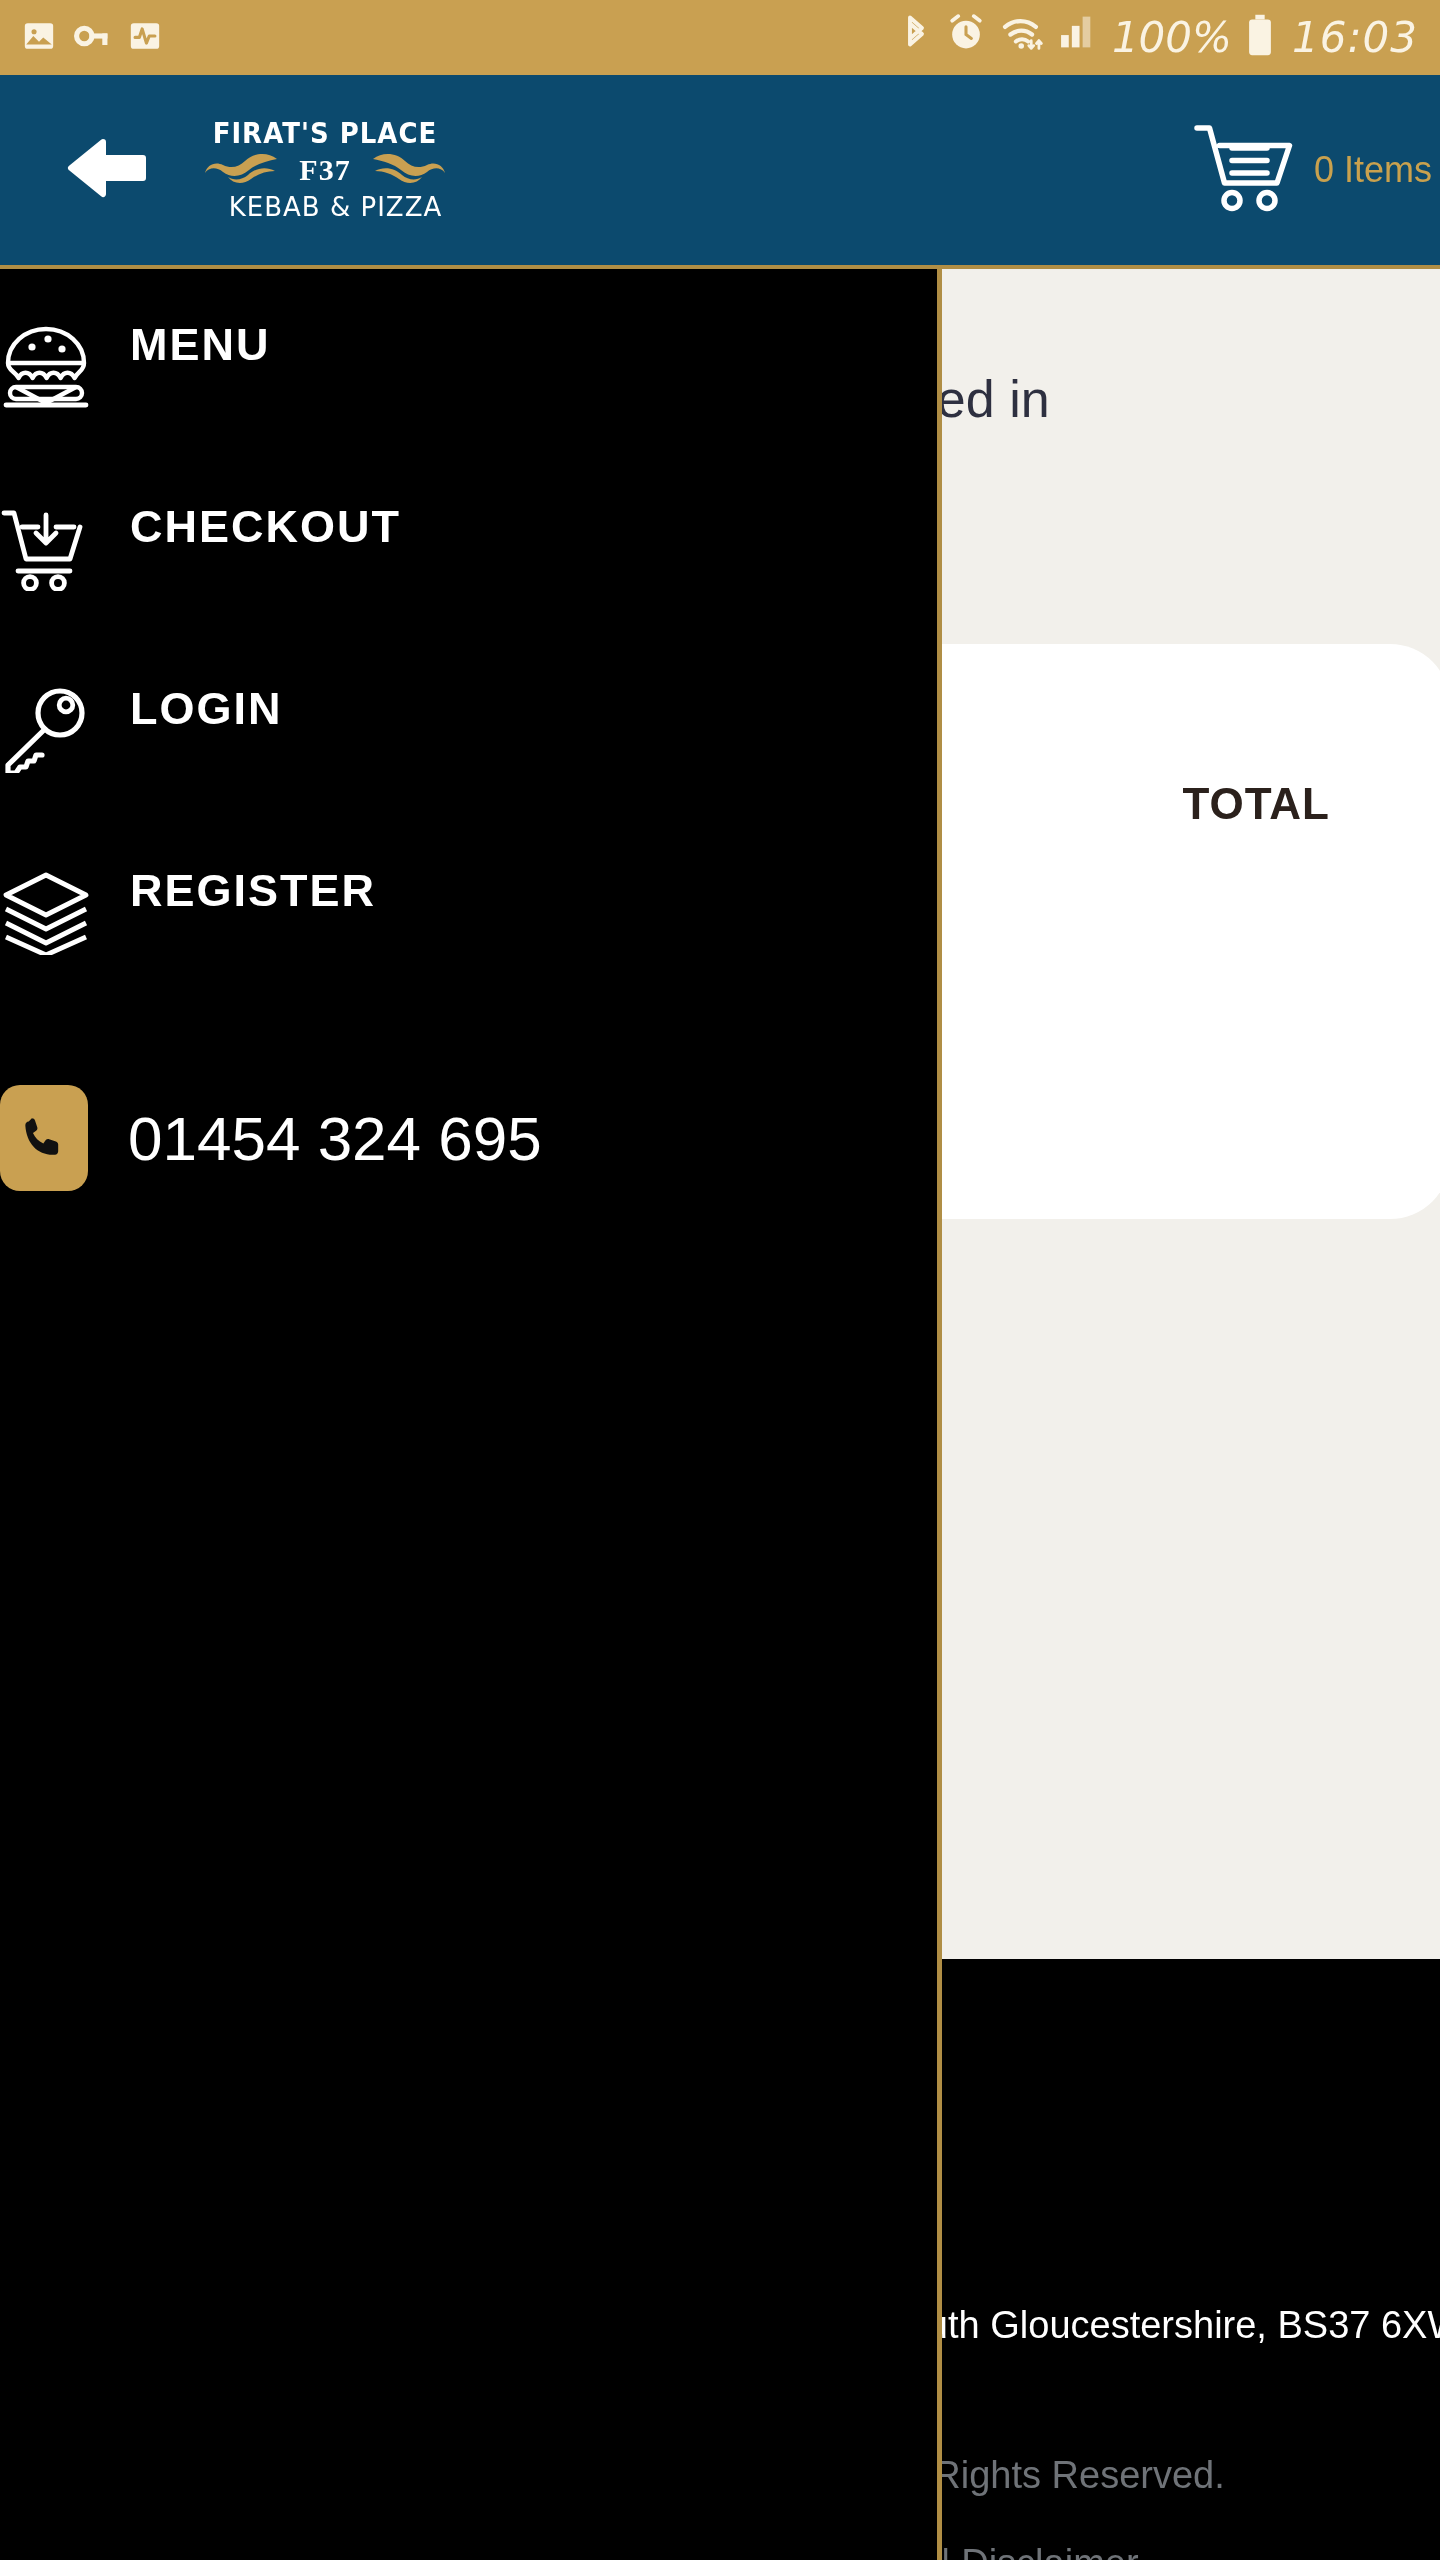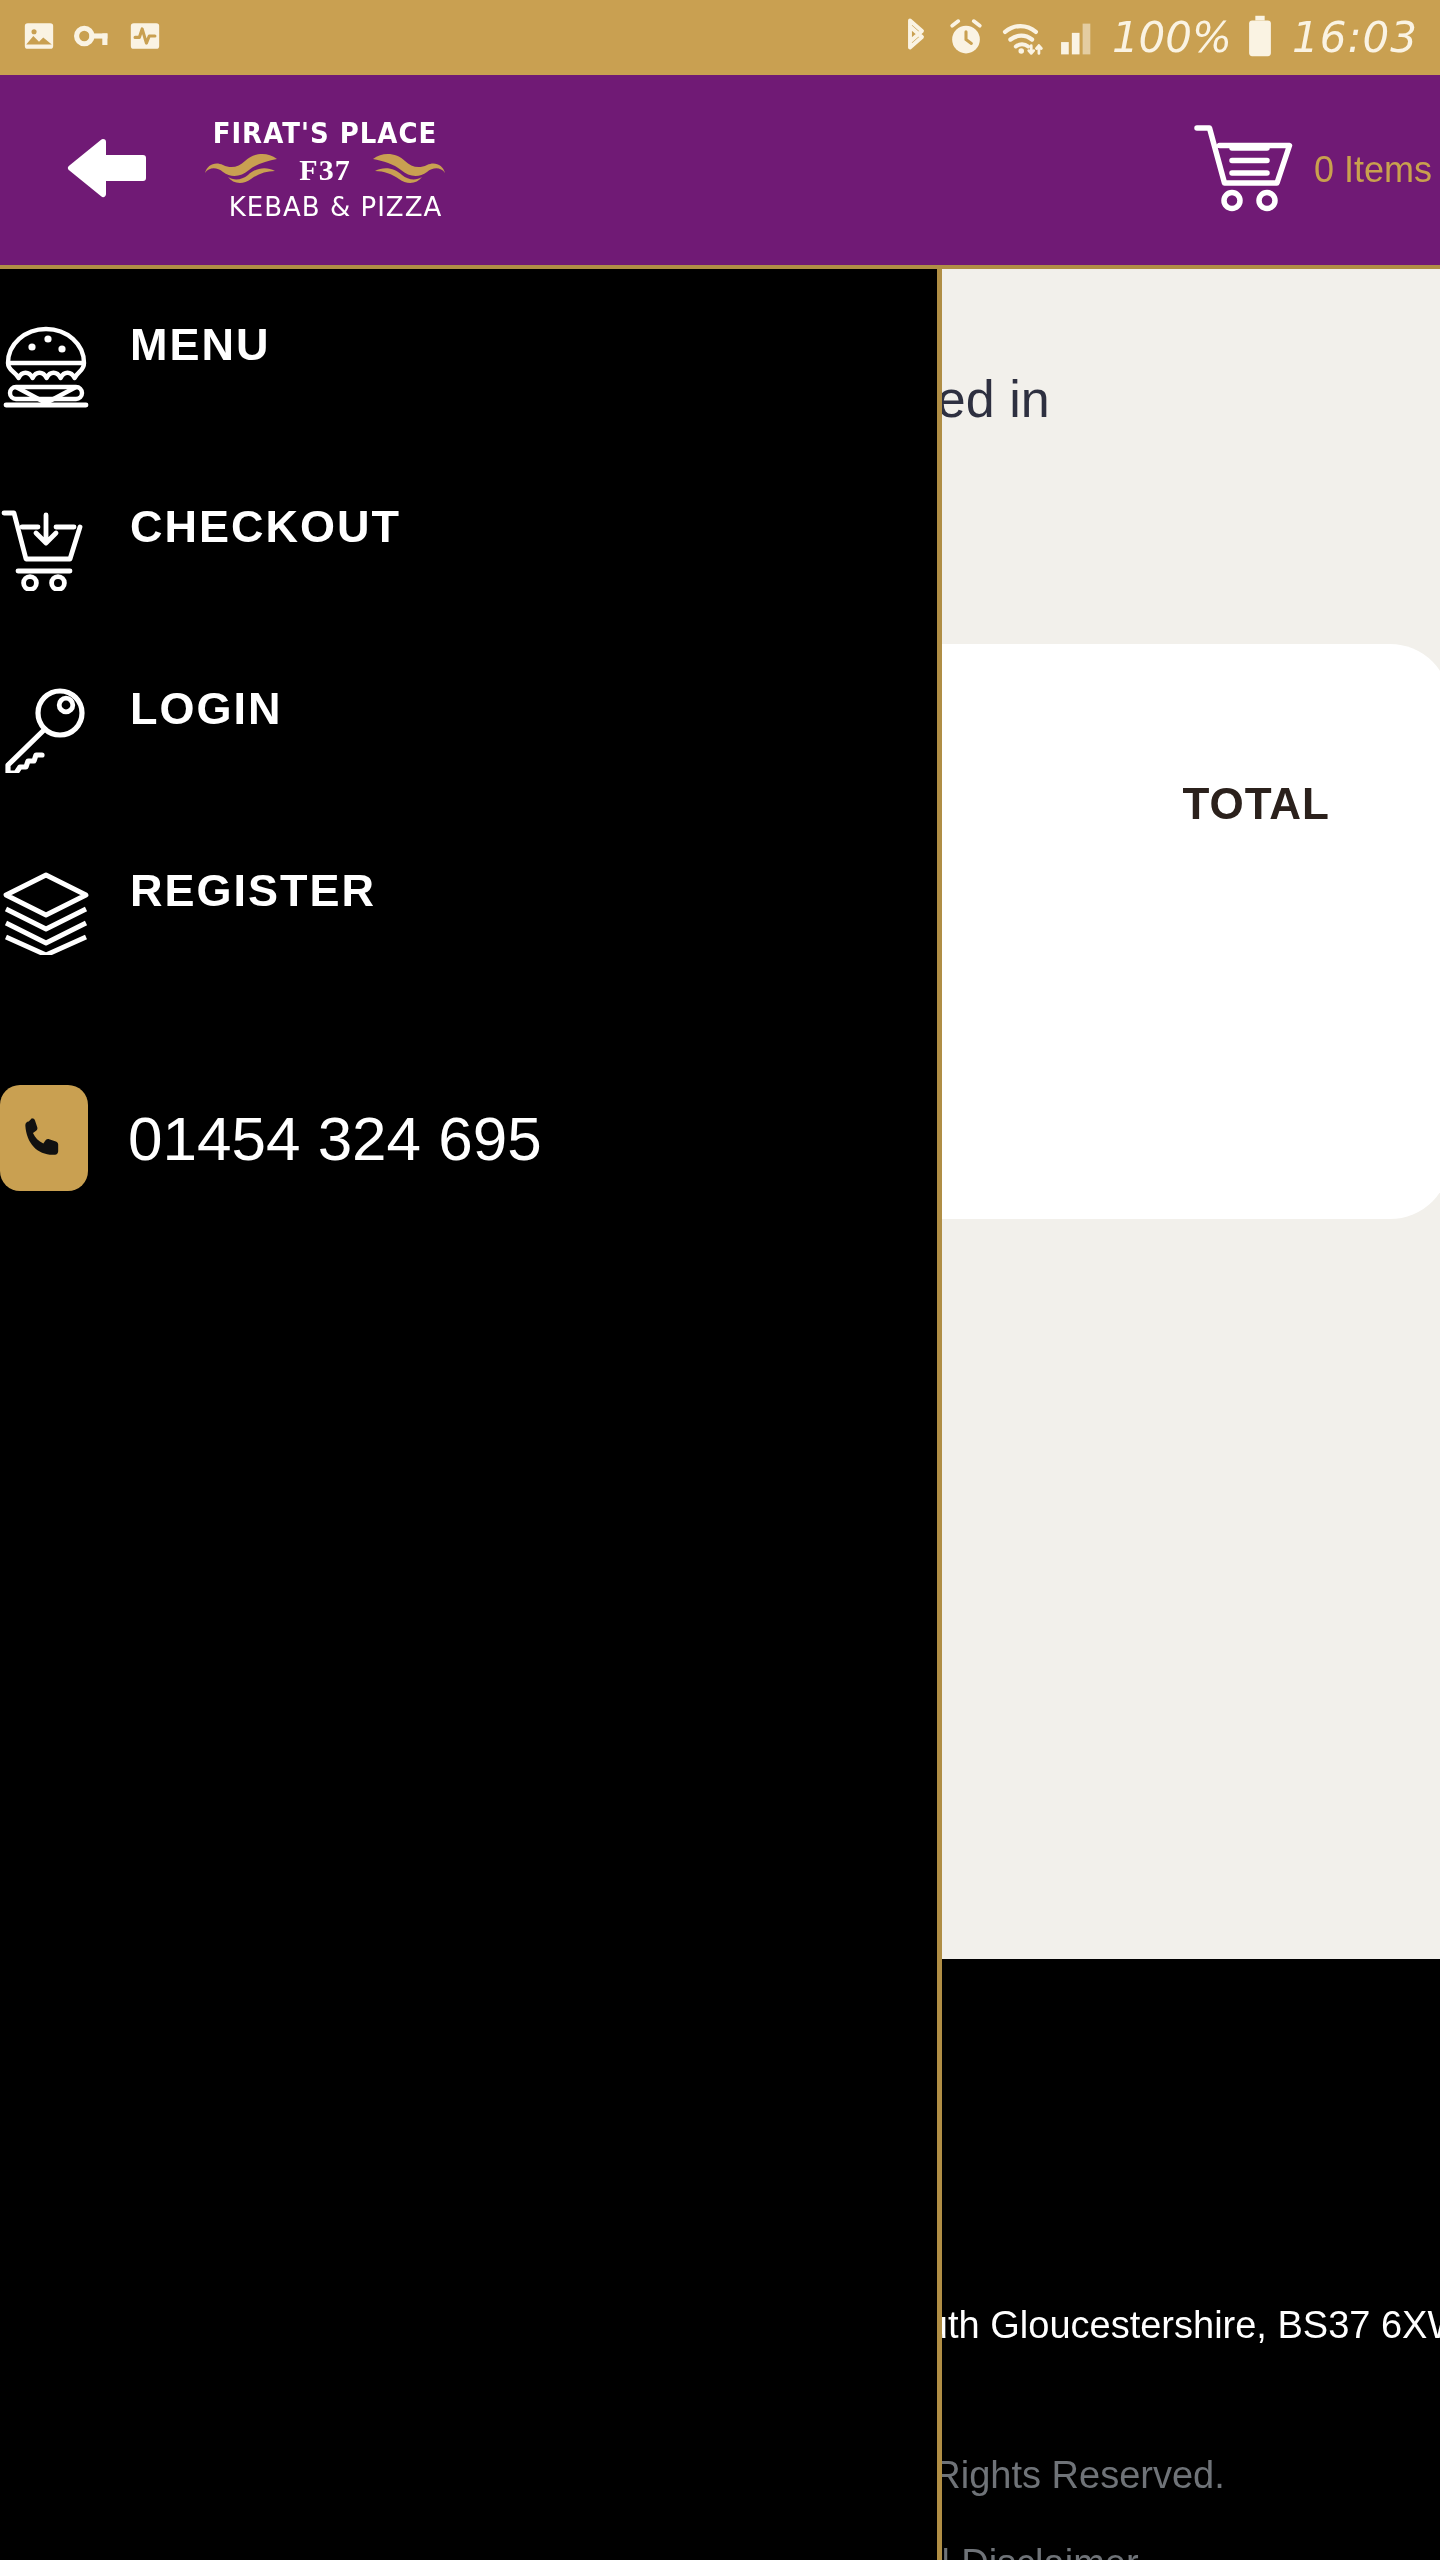--- a/index.html
+++ b/index.html
@@ -12,37 +12,37 @@
   #screen { position:relative; width:1440px; height:2560px; background:#000; }
 
   
   .statusbar{
     position:absolute; left:0; top:0; width:1440px; height:75px;
     background:#C9A051;
     display:flex; align-items:center; justify-content:space-between;
     padding:0 22px;
   }
   .sb-left{ display:flex; align-items:center; gap:18px; }
-  .sb-right{ display:flex; align-items:flex-end; gap:14px; }
+  .sb-right{ display:flex; align-items:flex-start; gap:14px; }
   .sb-ico{ display:block; }
   .sb-clock{
     font-family:"DejaVu Sans", sans-serif;
     font-size:42px; font-style:italic; font-weight:400;
     color:#FAF3E3; letter-spacing:1px; margin-left:4px;
   }
   .sb-pct{
     font-family:"DejaVu Sans", sans-serif;
     font-size:42px; font-style:italic; font-weight:400;
     color:#FAF3E3; letter-spacing:0px;
   }
 
   
   .appbar{
     position:absolute; left:0; top:75px; width:1440px; height:190px;
-    background:#701a75; display:flex; align-items:center;
+    background:#0c4a6e; display:flex; align-items:center;
   }
   .back-btn{ position:absolute; left:55px; top:50%; transform:translateY(-50%); }
   .logo{
     position:absolute; left:190px; top:50%; transform:translateY(-50%);
     width:270px; height:160px;
     display:flex; flex-direction:column; align-items:center; justify-content:center;
   }
   .logo-top{
     font-family:"DejaVu Sans", sans-serif;
     font-size:26px; font-weight:700; color:#fff; letter-spacing:1px;

